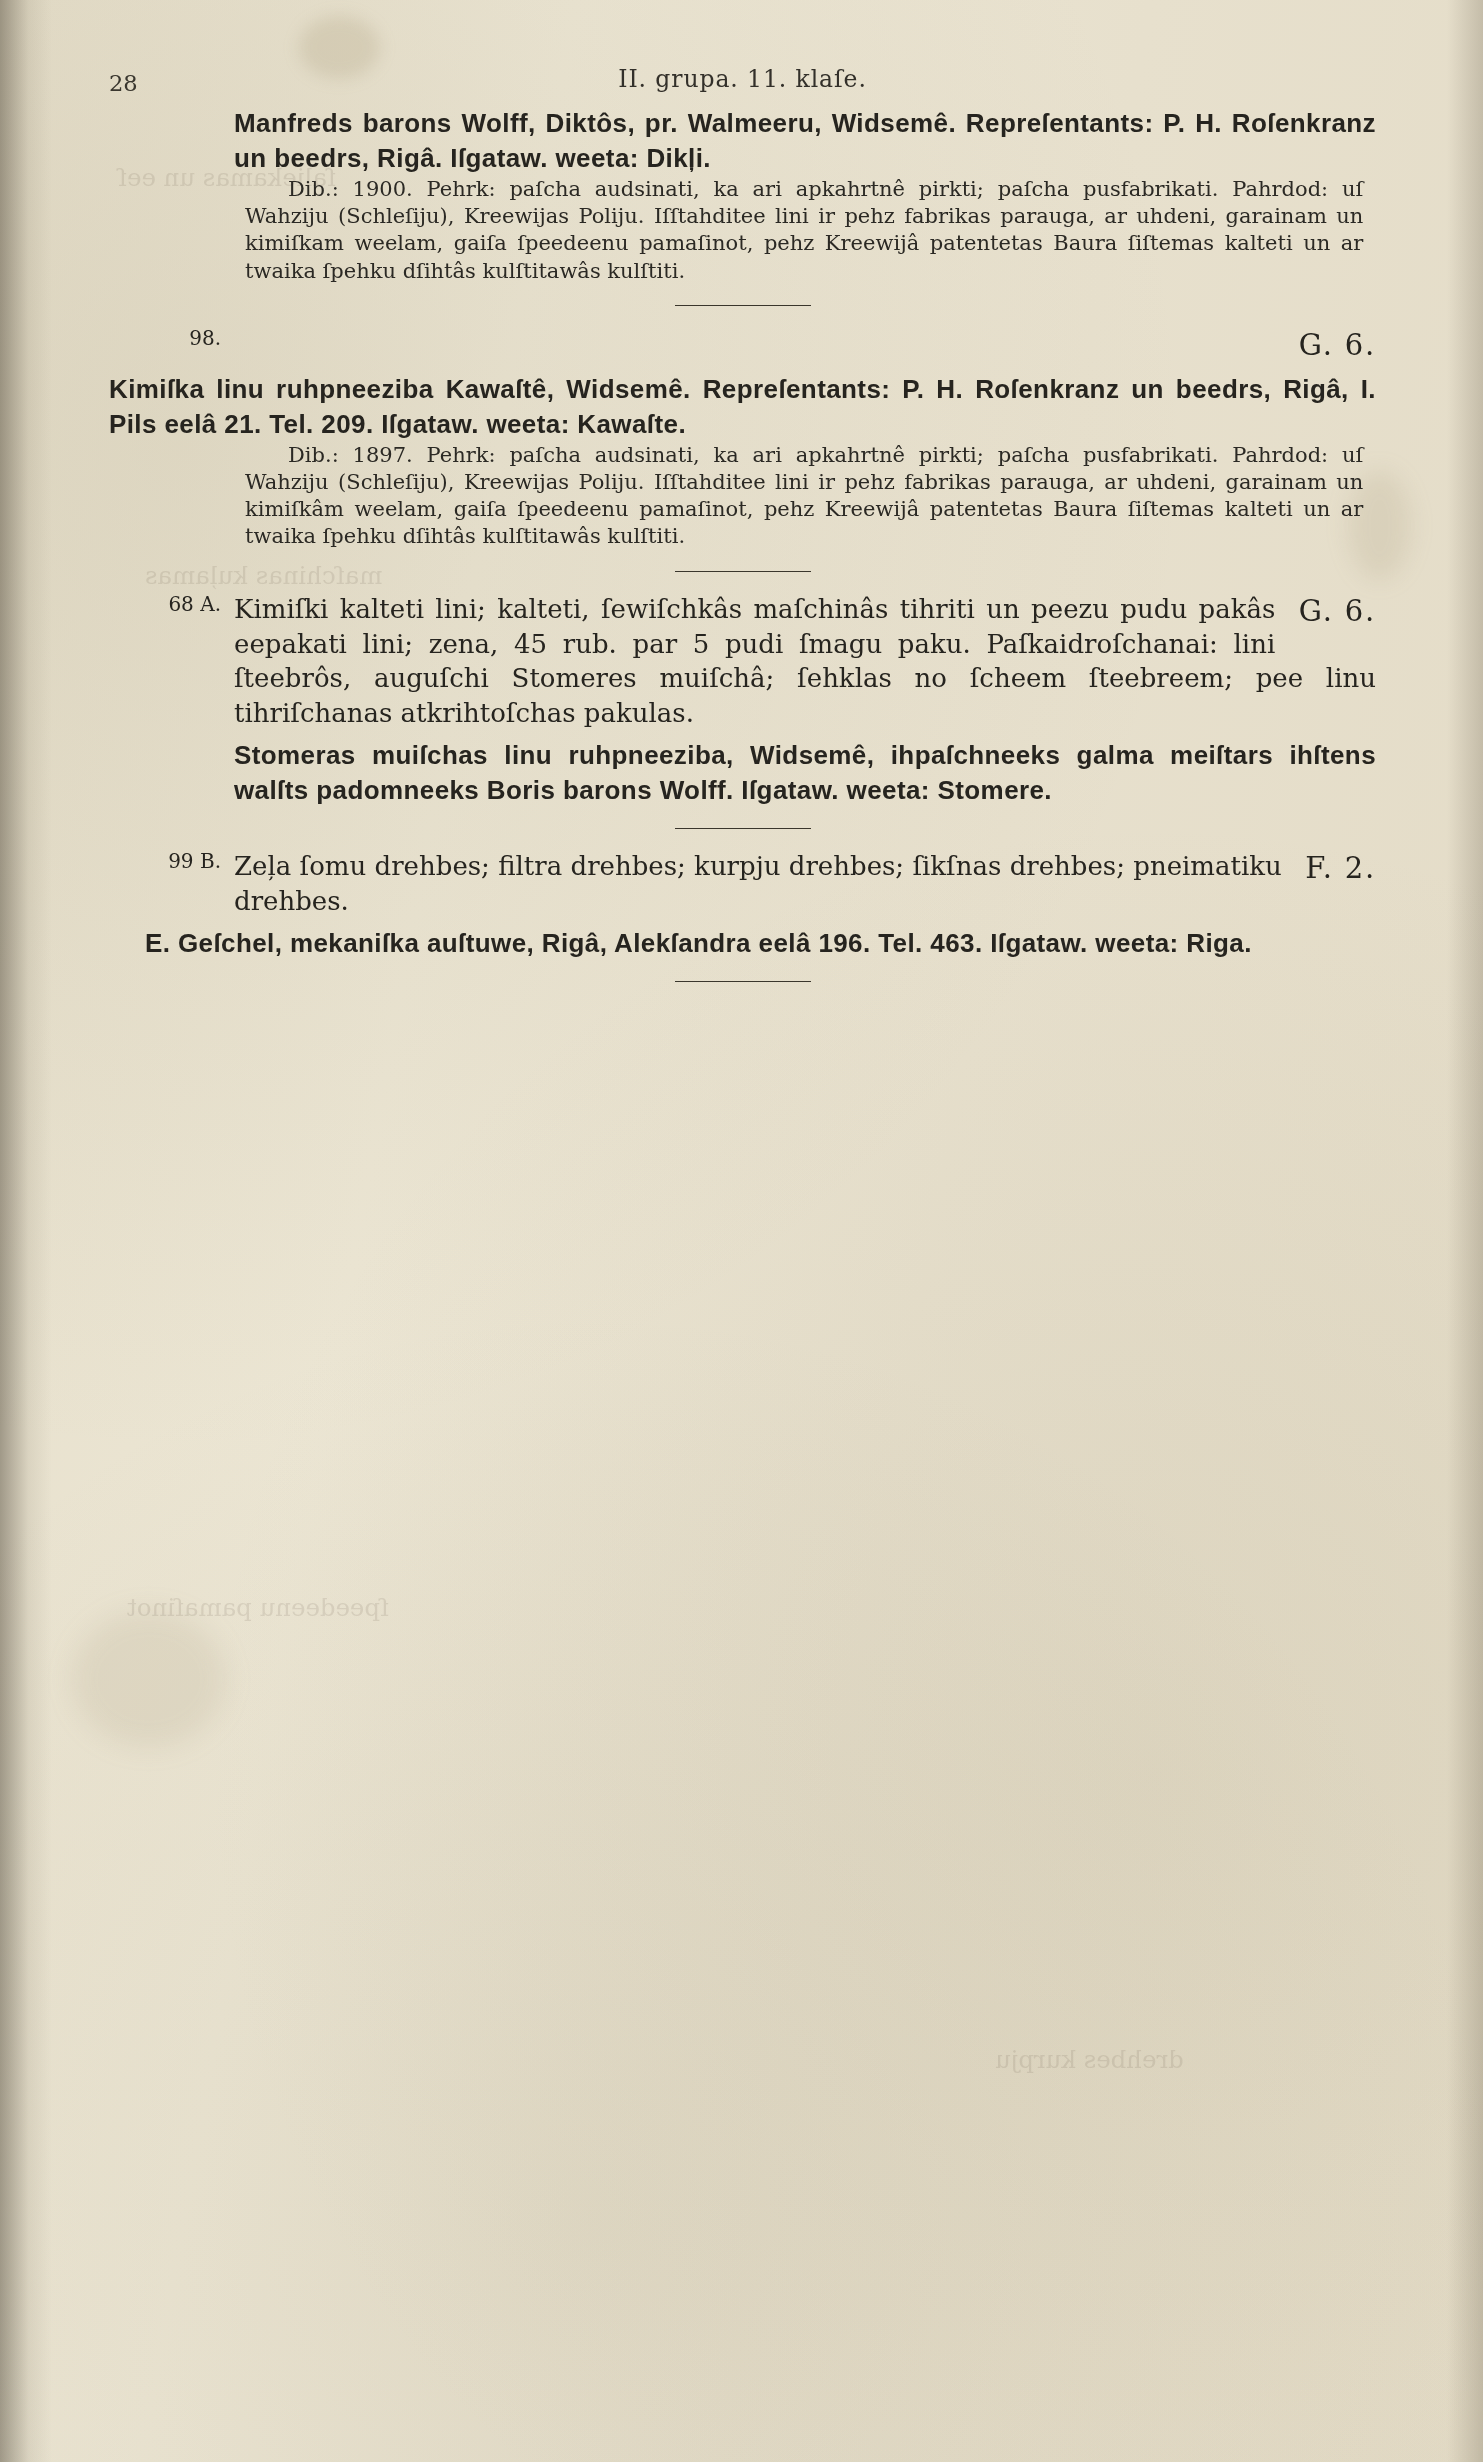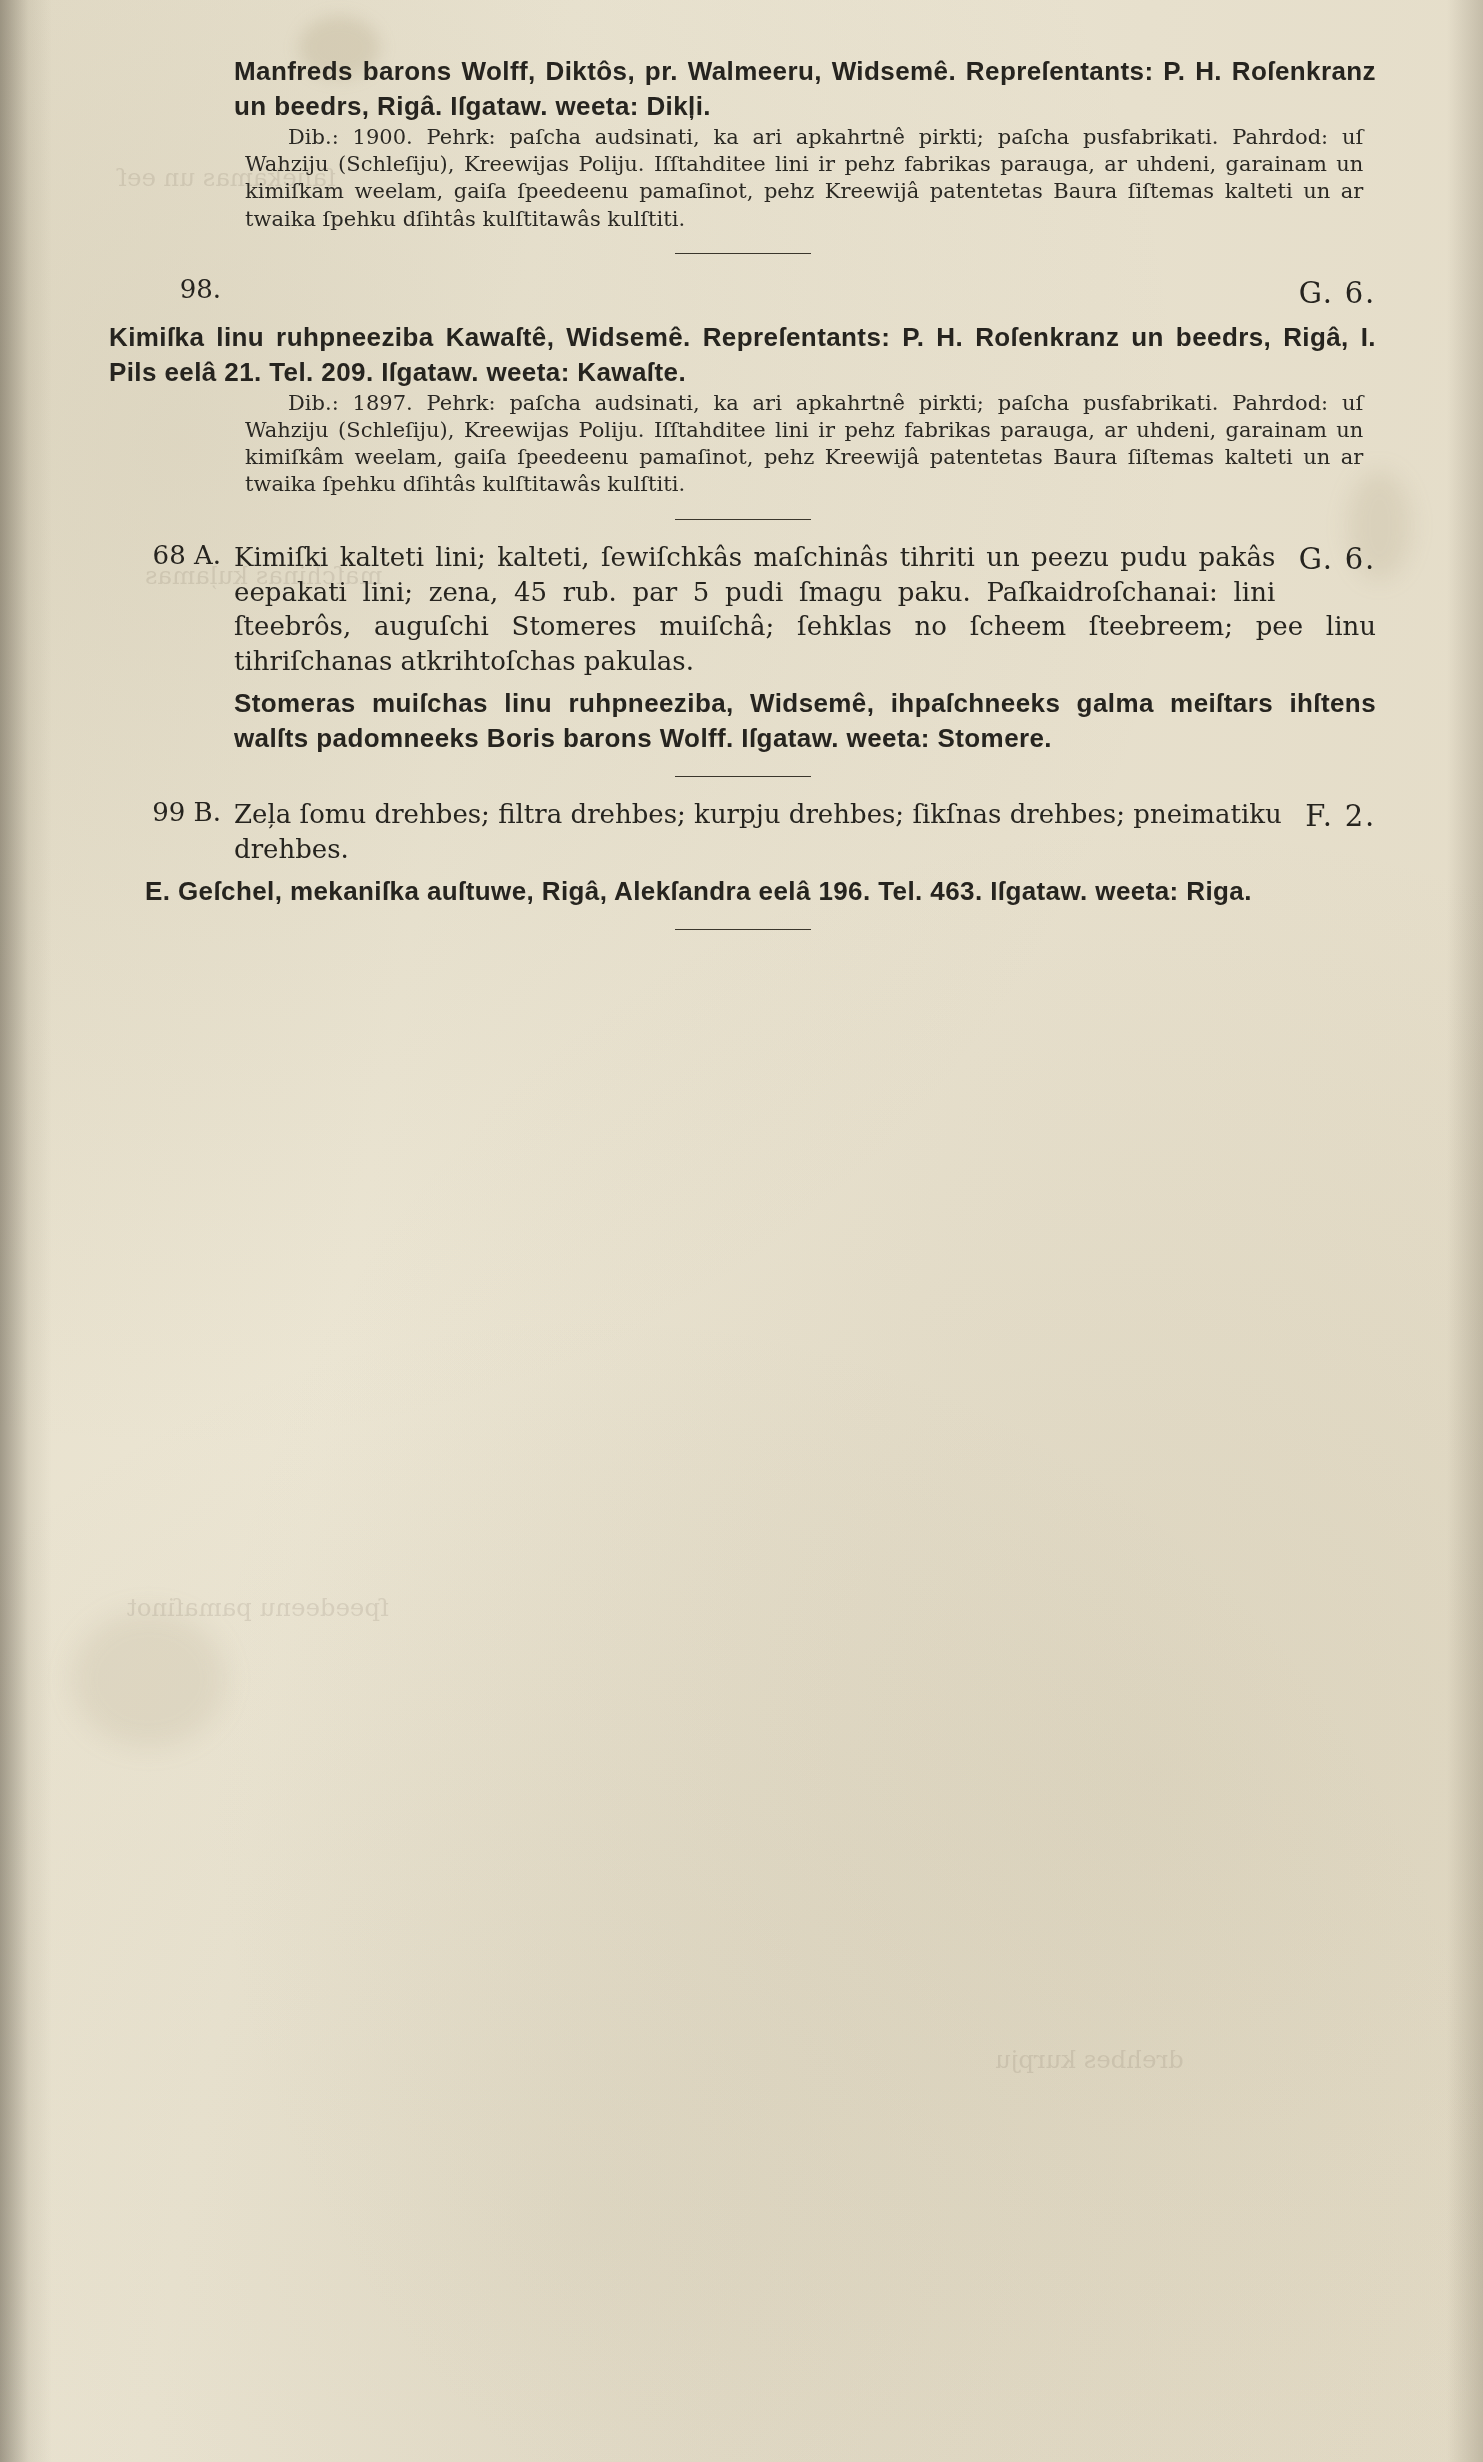--- a/index.html
+++ b/index.html
@@ -105,21 +105,21 @@
     position: relative;
     margin-left: 125px;
     padding-left: 0;
   }
   .num {
     position: absolute;
     left: -125px;
     top: 0;
     width: 112px;
     text-align: right;
-    font-size: 26px;
+    font-size: 20px;
     color: #26241f;
     font-family: "DejaVu Serif", serif;
   }
   .gothic {
     font-family: Liberation Sans, sans-serif;
     font-weight: bold;
     letter-spacing: 0.4px;
   }
   .code {
     font-weight: normal;
@@ -157,20 +157,26 @@
   <div class="stain" style="left:299px;top:16.3px;width:81px;height:63px;background:rgba(150,132,96,0.18);filter:blur(8.1px);"></div>
   <div class="stain" style="left:1348px;top:471px;width:63px;height:109px;background:rgba(150,132,96,0.14);filter:blur(11px);"></div>
   <div class="stain" style="left:72px;top:1611px;width:154px;height:136px;background:rgba(150,132,96,0.12);filter:blur(12.7px);"></div>
   <div class="ghost" style="left:118px;top:163px;">ſaliekamas un eeſ</div>
   <div class="ghost" style="left:145px;top:561px;">maſchinas kuļamas</div>
   <div class="ghost" style="left:127px;top:1593px;">ſpeedeenu pamaſinot</div>
   <div class="ghost" style="left:995px;top:2045px;">drehbes kurpju</div>
 
   <div class="content">
 
+    <div class="header">
+      <div class="folio">28</div>
+      <div class="running-head">
+        <span class="rh">II. grupa.  11. klaſe.</span>
+      </div>
+    </div>
 
     <div class="block">
       <div class="para indent-body gothic">Manfreds barons Wolff, Diktôs, pr. Walmeeru, Widsemê. Repreſentants: P. H. Roſenkranz un beedrs, Rigâ. Iſgataw. weeta: Dikļi.</div>
       <div class="fine">
         <span class="lead">Dib.: 1900. Pehrk: paſcha audsinati, ka ari apkahrtnê pirkti; paſcha pusfabrikati. Pahrdod: uſ Wahziju (Schleſiju), Kreewijas Poliju. Iſſtahditee lini ir pehz fabrikas parauga, ar uhdeni, garainam un kimiſkam weelam, gaiſa ſpeedeenu pamaſinot, pehz Kreewijâ patentetas Baura ſiſtemas kalteti un ar twaika ſpehku dſihtâs kulſtitawâs kulſtiti.</span>
       </div>
       <div class="rule"></div>
     </div>
 
     <div class="block">

